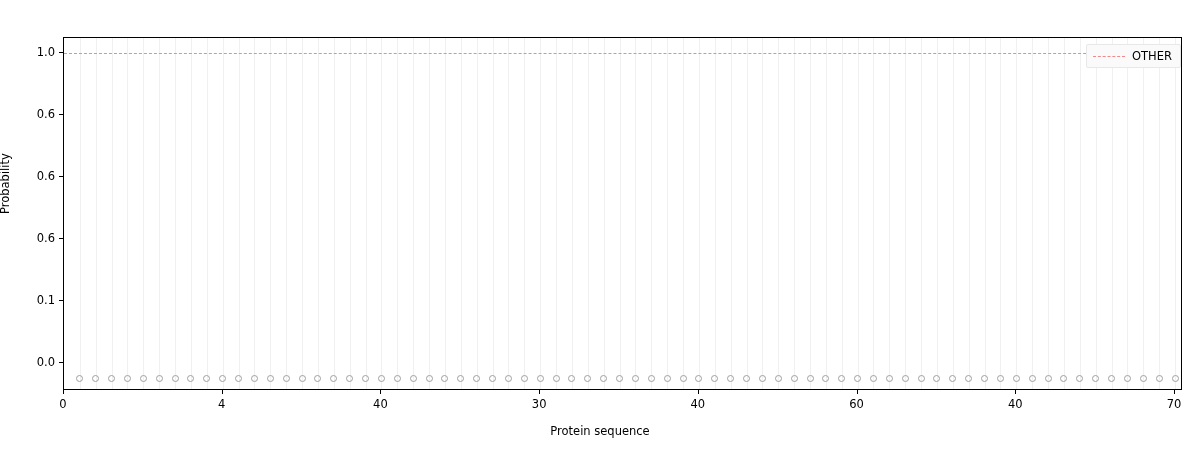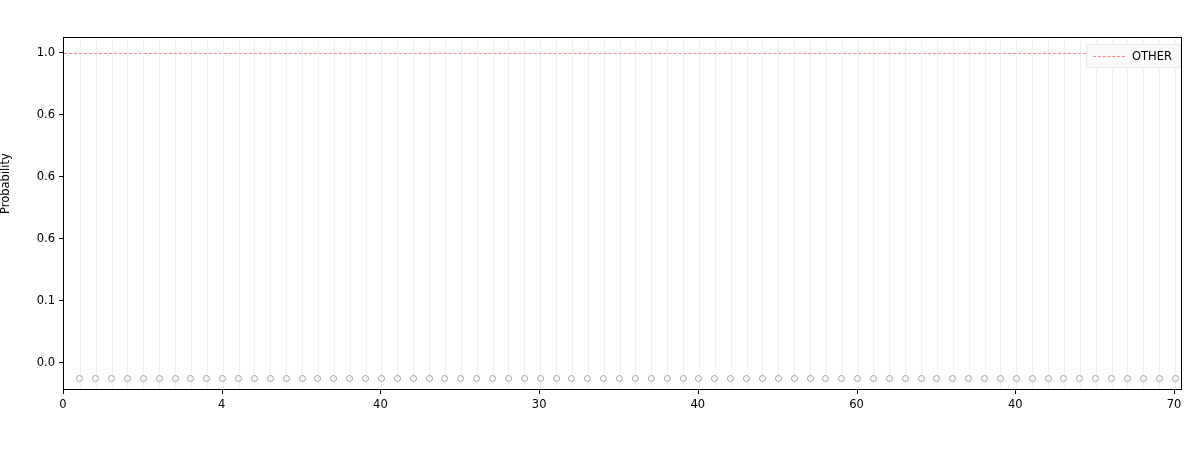--- a/index.html
+++ b/index.html
@@ -352,19 +352,20 @@
       <div class="xtick-label" style="left: 697.89px; top: 397px;">40</div>
       <div class="xtick-mark" style="left: 856.62px; top: 390px;"></div>
       <div class="xtick-label" style="left: 856.62px; top: 397px;">60</div>
       <div class="xtick-mark" style="left: 1015.34px; top: 390px;"></div>
       <div class="xtick-label" style="left: 1015.34px; top: 397px;">40</div>
       <div class="xtick-mark" style="left: 1174.06px; top: 390px;"></div>
       <div class="xtick-label" style="left: 1174.06px; top: 397px;">70</div>
     </div>
 
   <div id="ylabel">Probability</div>
+  <div id="xlabel">Protein sequence</div>
 
   <div id="legend">
     <span class="swatch"></span>
     <span class="ltext">OTHER</span>
   </div>
 
 </div>
 
 </body></html>

